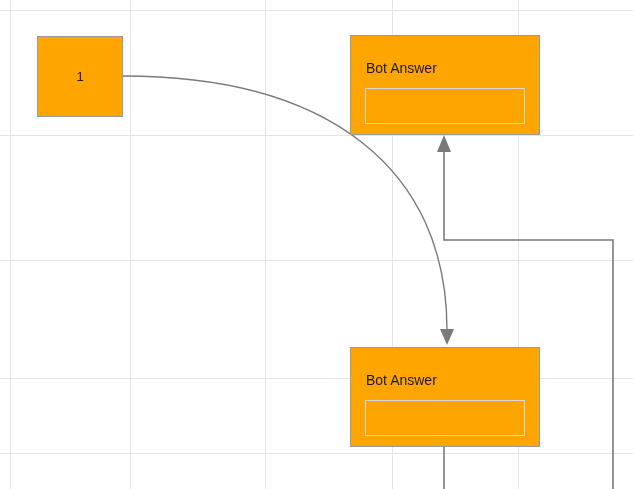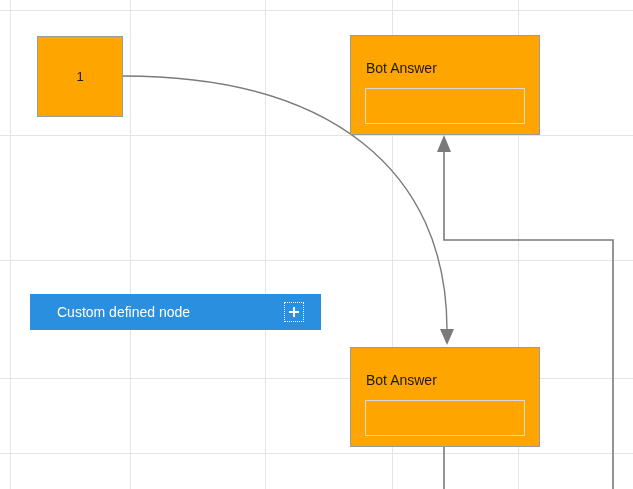--- a/index.html
+++ b/index.html
@@ -171,23 +171,14 @@
   <div class="node node-bot node-bot-top">
     <div class="node-bot-title">Bot Answer</div>
     <div class="node-bot-slot"></div>
   </div>
 
   <div class="node node-bot node-bot-bottom">
     <div class="node-bot-title">Bot Answer</div>
     <div class="node-bot-slot"></div>
   </div>
 
-  <div class="palette-button">
-    <span class="palette-button-label">Custom defined node</span>
-    <span class="palette-add-icon">
-      <svg width="12" height="12" viewBox="0 0 12 12" aria-hidden="true">
-        <rect x="5" y="1" width="2" height="10" fill="#ffffff"></rect>
-        <rect x="1" y="5" width="10" height="2" fill="#ffffff"></rect>
-      </svg>
-    </span>
-  </div>
 
 </div>
 
 </body></html>

